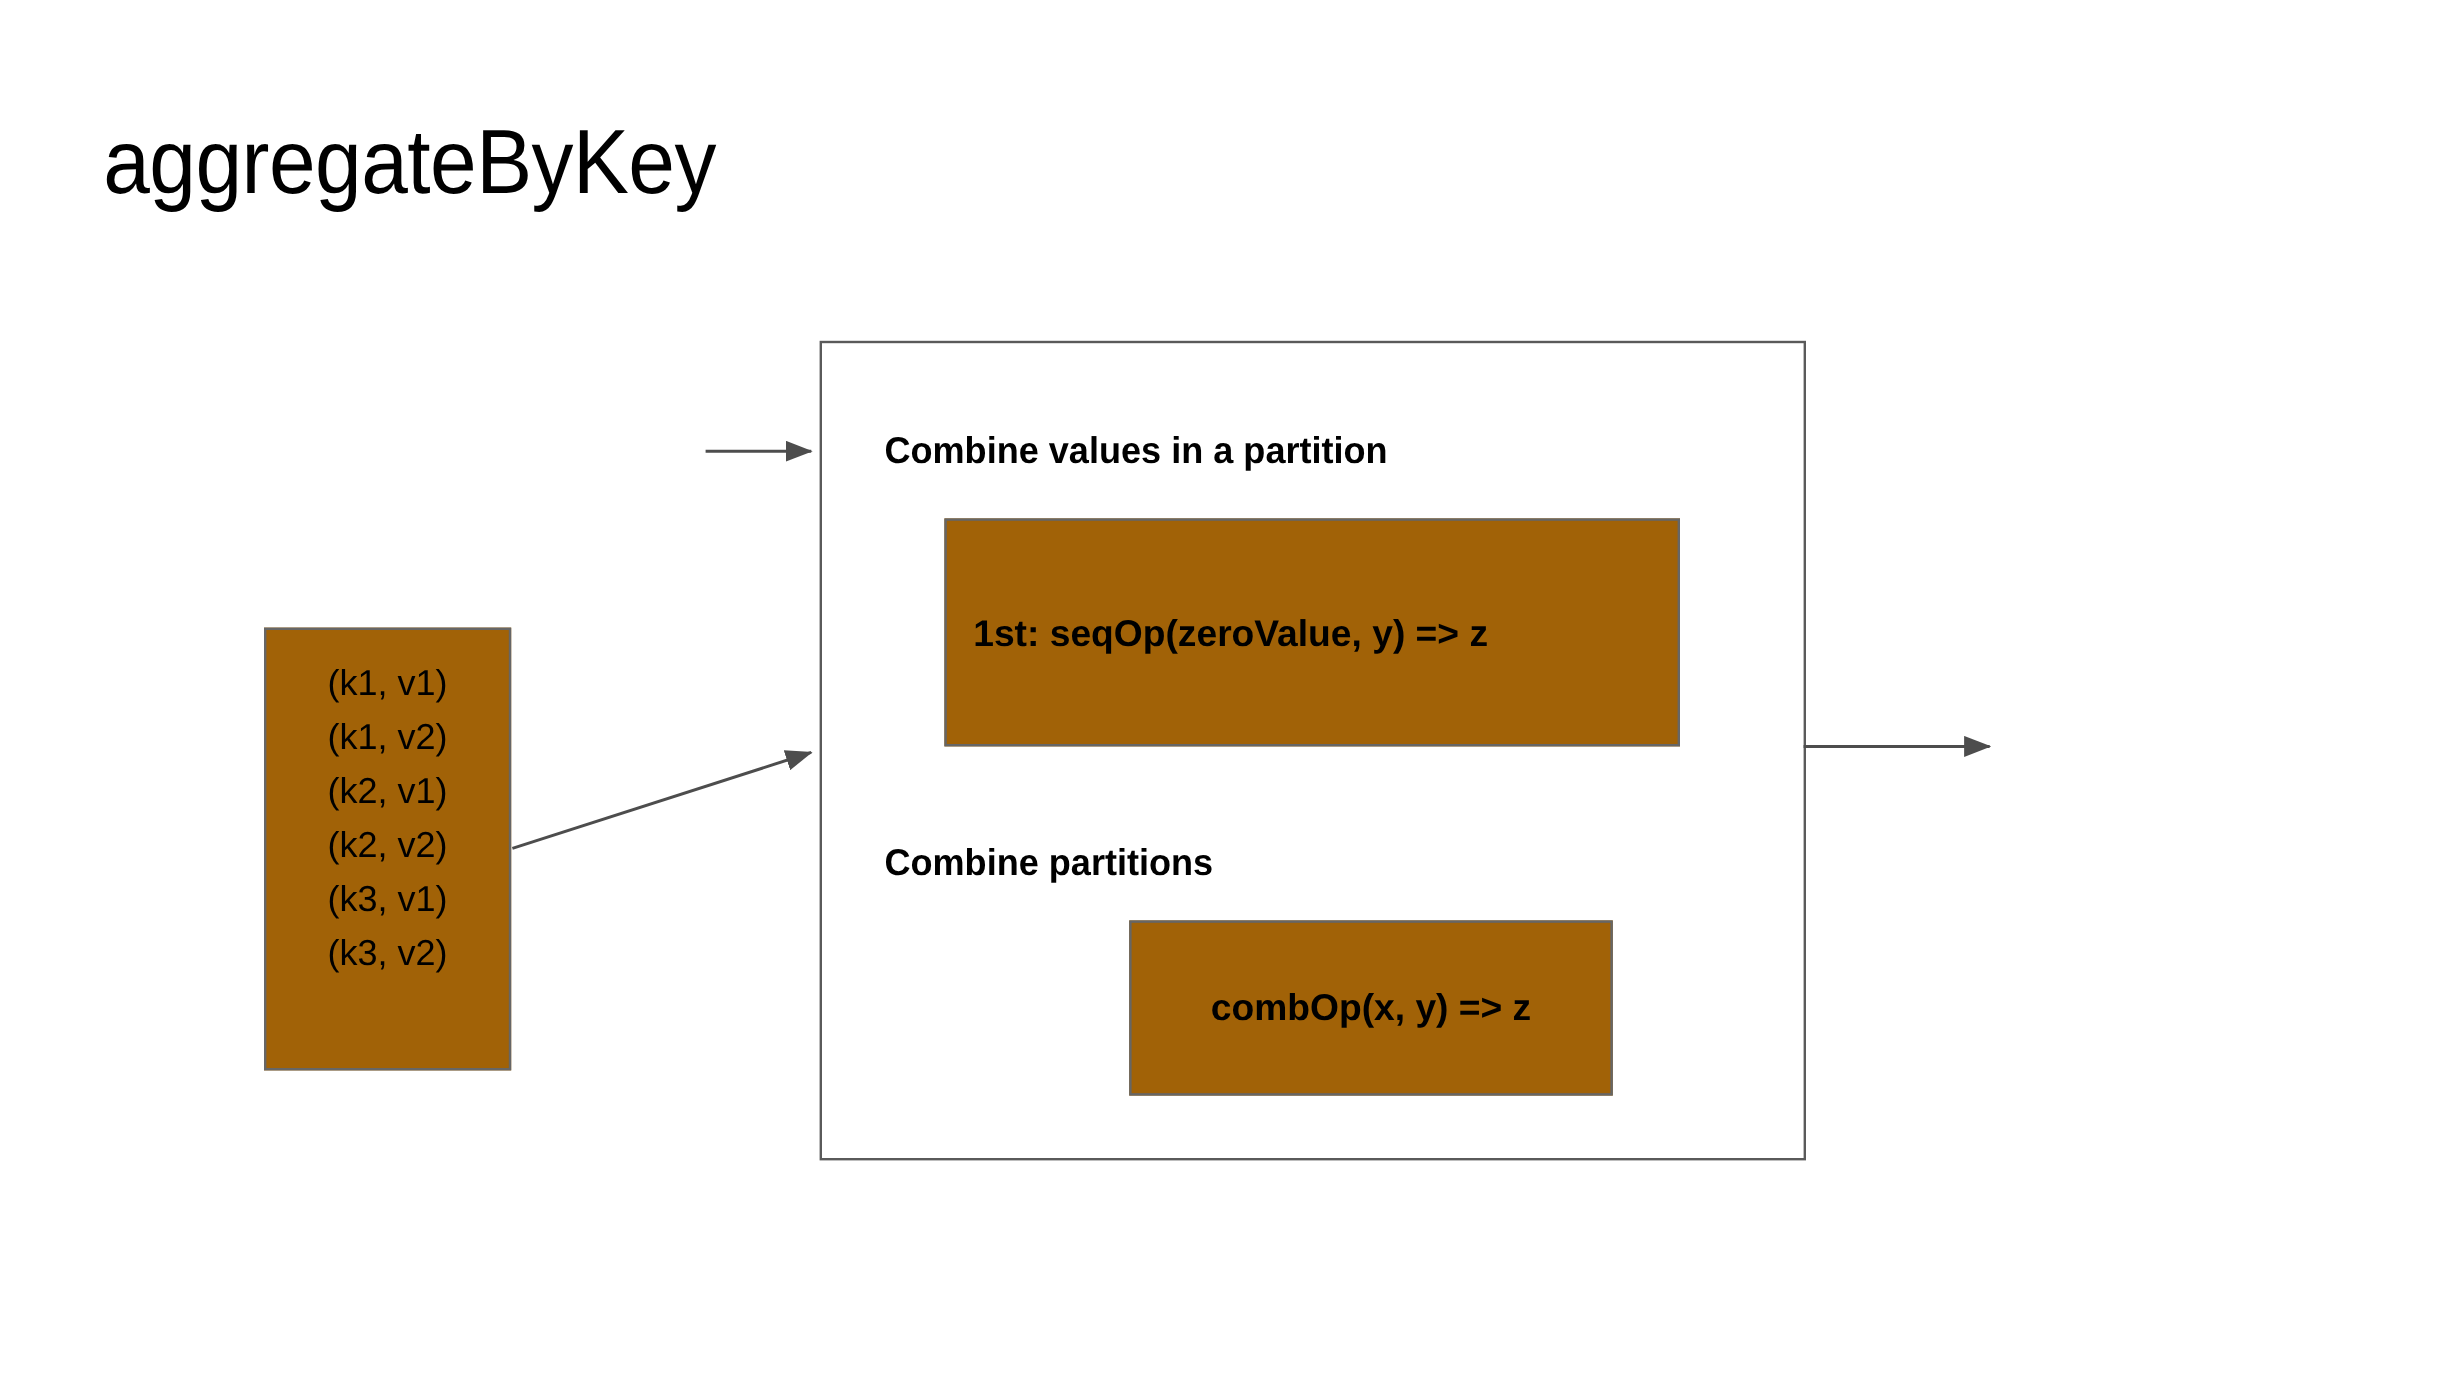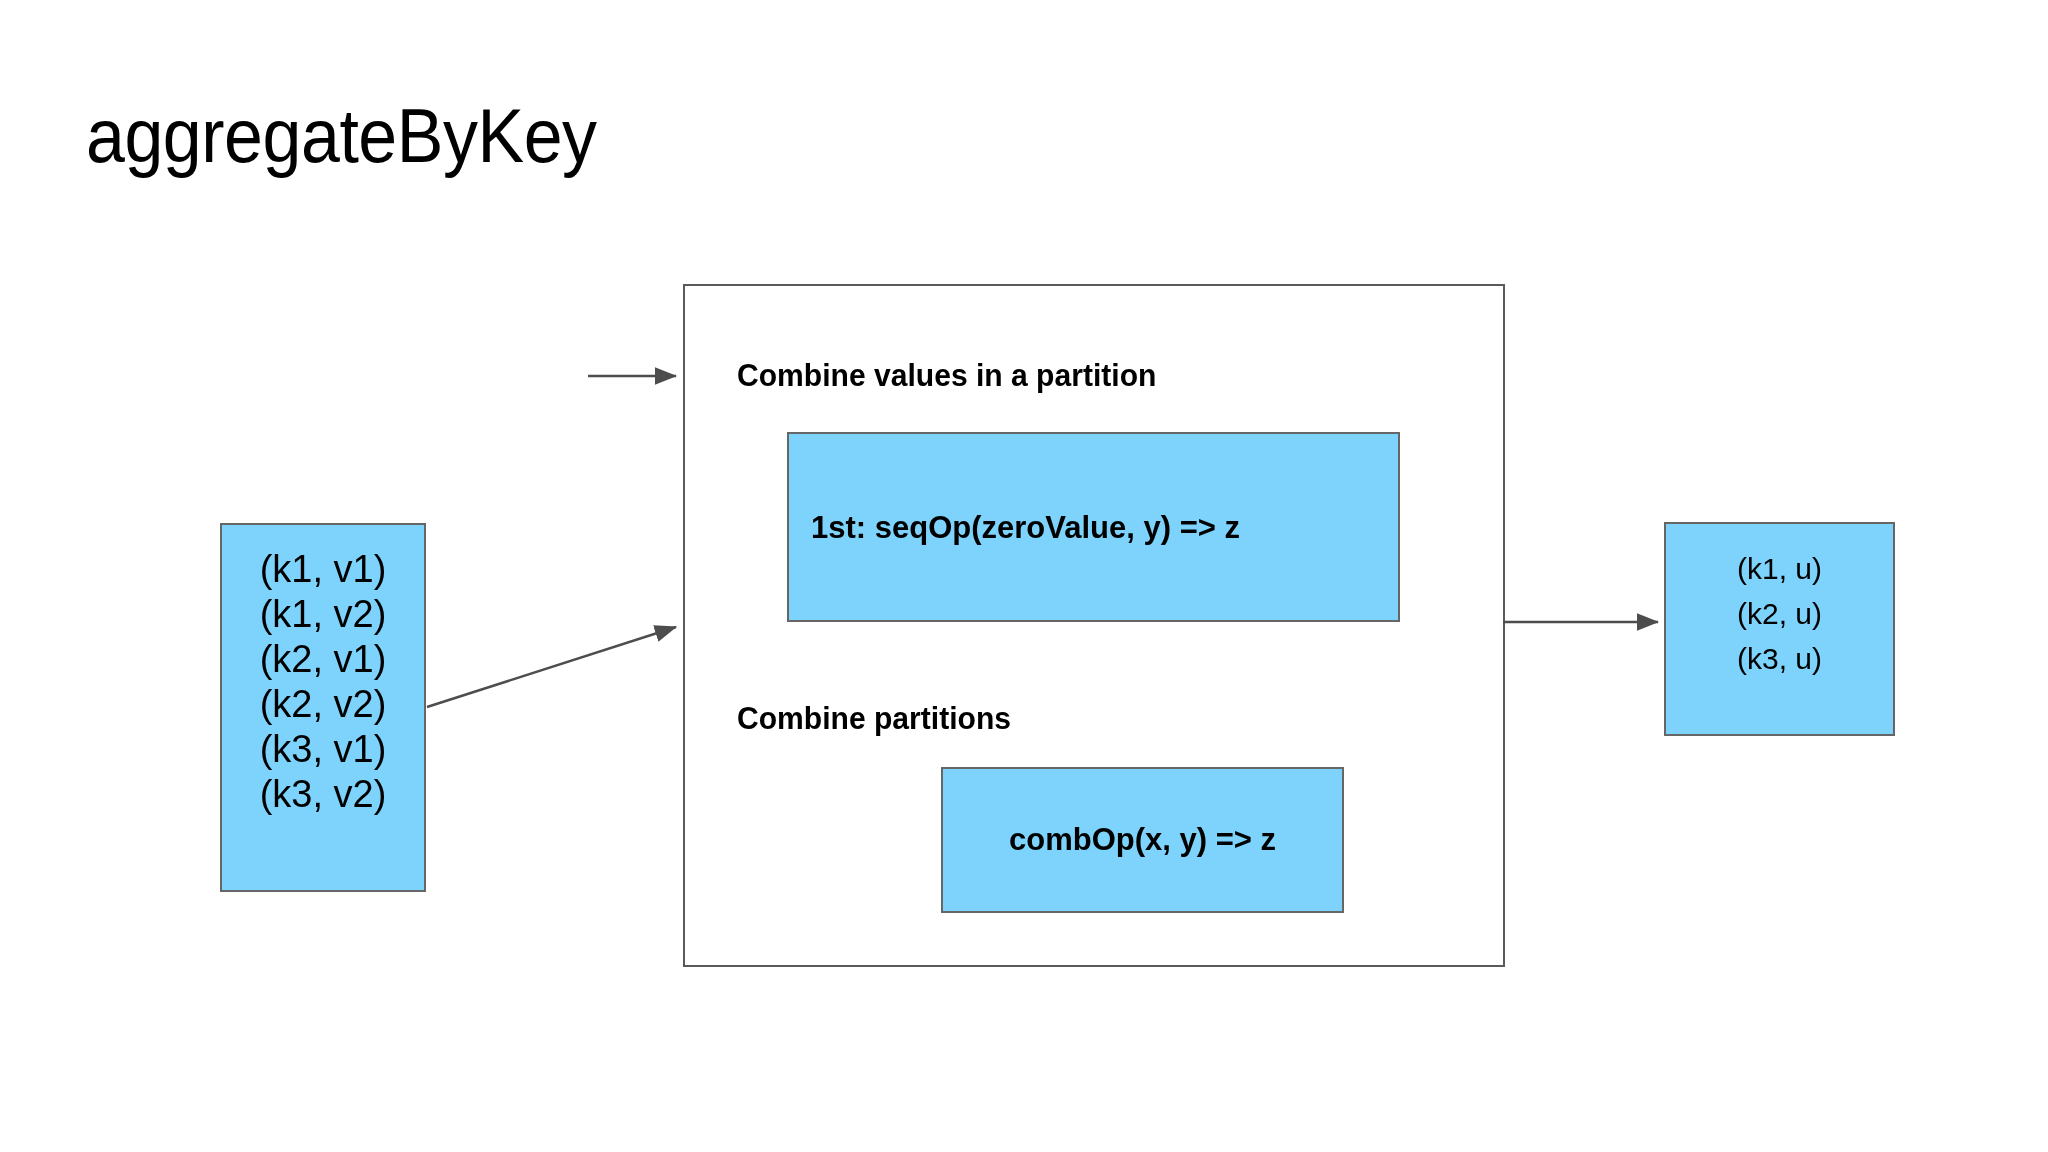--- a/index.html
+++ b/index.html
@@ -41,21 +41,21 @@
     display: flex;
     align-items: center;
     justify-content: center;
     text-align: center;
   }
   .box-white {
     background: #ffffff;
     border: 2px solid #1a1a1a;
   }
   .box-gray {
-    background: #7dd3fc;
+    background: #a16207;
     border: 2px solid #666666;
   }
   .box-outline {
     background: #ffffff;
     border: 2px solid #5a5a5a;
   }
 
   
   #zero-value-box {
     left: 60px;
@@ -76,21 +76,21 @@
   #input-pairs-box {
     left: 220px;
     top: 523px;
     width: 206px;
     height: 369px;
     align-items: flex-start;
     justify-content: center;
   }
   #input-pairs-list {
     margin-top: 22px;
-    font-size: 38px;
+    font-size: 30px;
     line-height: 45px;
     text-align: center;
   }
   .pair-line { white-space: nowrap; }
 
   
   #operation-container {
     left: 683px;
     top: 284px;
     width: 818px;
@@ -195,27 +195,20 @@
     </div>
 
     <div class="abs" id="comb-section-label">Combine partitions</div>
 
     <div class="abs box box-gray" id="comb-op-box">
       <span id="comb-op-label">combOp(x, y) =&gt; z</span>
     </div>
 
   </div>
 
-  <div class="abs box box-gray" id="output-pairs-box">
-    <div id="output-pairs-list">
-      <div class="pair-line">(k1, u)</div>
-      <div class="pair-line">(k2, u)</div>
-      <div class="pair-line">(k3, u)</div>
-    </div>
-  </div>
 
   <svg class="abs" id="arrow-layer" viewBox="0 0 2048 1152" width="2048" height="1152">
     <defs>
       <marker id="arrowhead" markerWidth="9" markerHeight="7" refX="8.5" refY="3.5" orient="auto" markerUnits="strokeWidth">
         <path d="M0,0 L9,3.5 L0,7 z" fill="#4d4d4d"></path>
       </marker>
     </defs>
     <line x1="588" y1="376" x2="676" y2="376" stroke="#4d4d4d" stroke-width="2.5" marker-end="url(#arrowhead)"></line>
     <line x1="427" y1="707" x2="676" y2="627" stroke="#4d4d4d" stroke-width="2.5" marker-end="url(#arrowhead)"></line>
     <line x1="1503" y1="622" x2="1658" y2="622" stroke="#4d4d4d" stroke-width="2.5" marker-end="url(#arrowhead)"></line>

